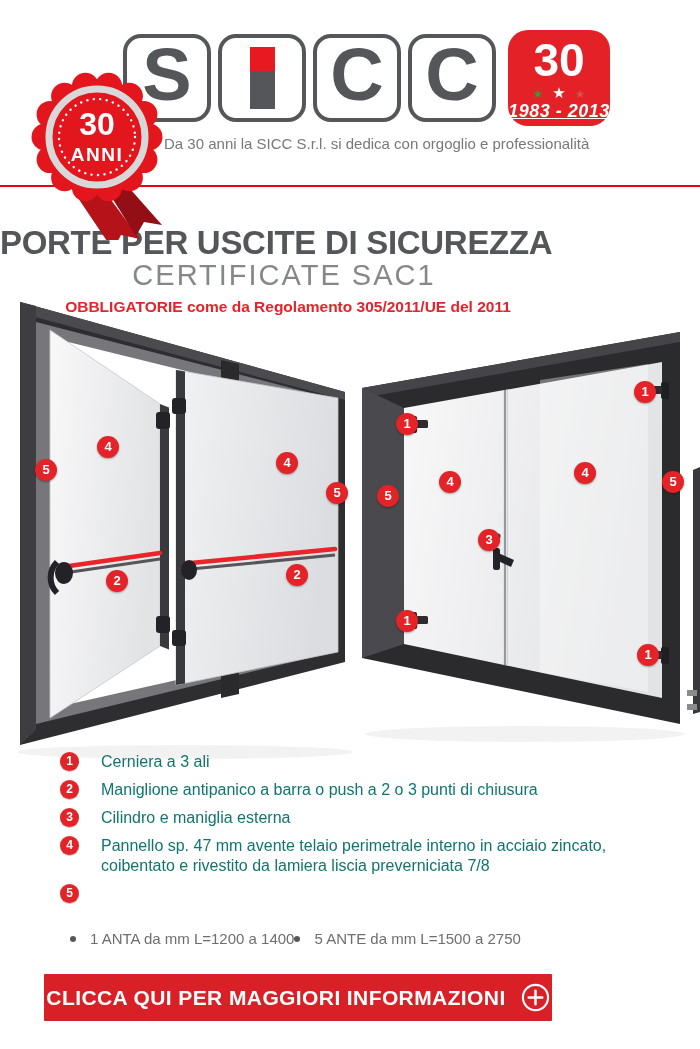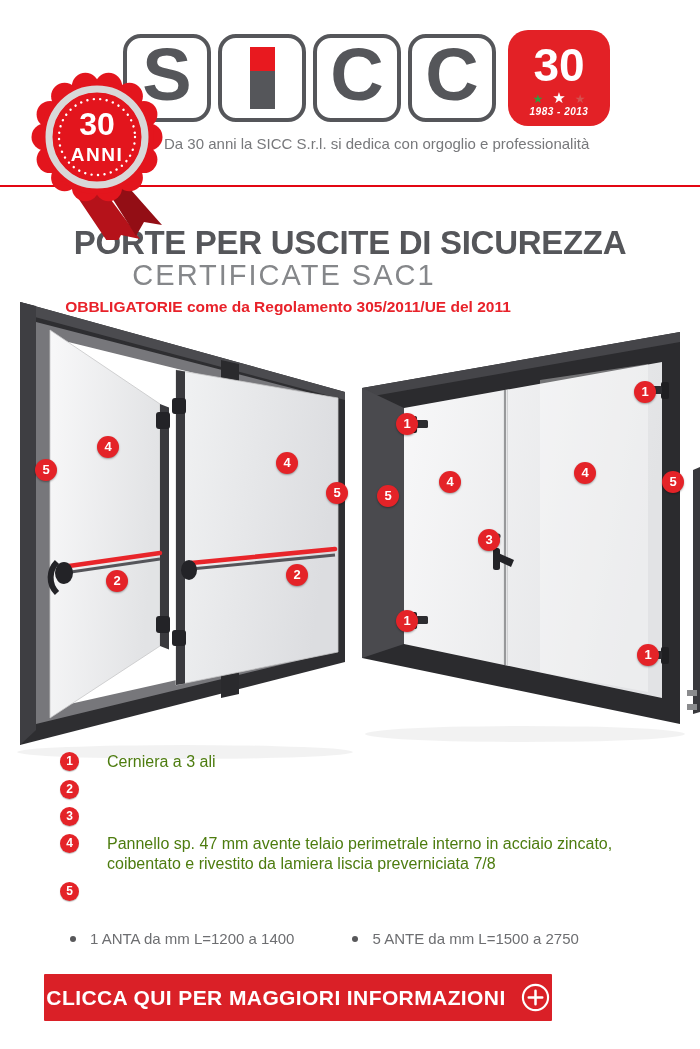--- a/index.html
+++ b/index.html
@@ -14,54 +14,54 @@
   .tile .glyph { font-size:74px; font-weight:bold; color:#55565a; line-height:1; transform:translateY(-3px); }
   .i-bar { width:25px; height:62px; display:flex; flex-direction:column; }
   .i-bar .i-top { flex:0 0 24px; background:#e8191f; }
   .i-bar .i-bottom { flex:1; background:#55565a; }
   .badge-tile { width:102px; height:96px; margin-left:5px; background:#e32126; border-radius:20px;
                 display:flex; flex-direction:column; align-items:center; justify-content:center; color:#fff; }
   .badge-num { font-size:46px; font-weight:bold; line-height:1; margin-top:2px; }
   .badge-stars { display:flex; align-items:flex-end; gap:9px; margin:1px 0 1px 0; height:16px; }
   .badge-stars .star { font-size:12px; line-height:1; }
   .badge-stars .star-mid { font-size:15px; }
-  .badge-years { font-size:10px; font-weight:bold; font-style:italic; letter-spacing:0.5px; }
+  .badge-years { font-size:18px; font-weight:bold; font-style:italic; letter-spacing:0.5px;text-decoration:underline; }
 
   .tagline { position:absolute; left:164px; top:133px; width:445px; font-size:15px; line-height:21px; color:#77787b; }
   .tagline span { display:block; }
 
   .divider { position:absolute; left:0; top:185px; width:700px; height:2px; background:#e30613; z-index:1; }
 
   .rosette { position:absolute; left:12px; top:55px; z-index:2; }
   .rosette text { font-family:"Liberation Sans", sans-serif; }
 
   
-  .title    { position:absolute; left:0; top:224px; width:700px; text-align:center;
+  .title    { position:absolute; left:0; top:224px; width:700px; 
               font-size:33px; font-weight:bold; letter-spacing:-0.3px; color:#55565a; }
   .subtitle { position:absolute; left:0; top:259px; width:568px; text-align:center;
               font-size:29px; font-weight:400; letter-spacing:2px; color:#85878a; }
   .note     { position:absolute; left:0; top:298px; width:576px; text-align:center;
               font-size:15.5px; font-weight:bold; color:#e8222a; }
 
   
   .diagram { position:absolute; left:0; top:300px; width:700px; height:465px; }
   .callout { position:absolute; width:22px; height:22px; border-radius:50%; background:#e42328;
              color:#fff; font-size:13px; font-weight:bold; text-align:center; line-height:22px;
              transform:translate(-50%,-50%); box-shadow:0 1px 2px rgba(0,0,0,0.35); z-index:3; }
 
   
   .legend { position:absolute; left:60px; top:752px; width:600px; }
   .legend-row { display:flex; align-items:flex-start; margin-bottom:8px; }
   .legend-num { flex:0 0 19px; width:19px; height:19px; border-radius:50%; background:#e42328; color:#fff;
                 font-size:12px; font-weight:bold; text-align:center; line-height:19px; margin-top:0px;
                 box-shadow:0 1px 1px rgba(0,0,0,0.25); }
-  .legend-text { margin-left:28px; max-width:558px; font-size:16px; line-height:20px; color:#4d7c0f; }
-
-  
-  .specs { position:absolute; left:70px; top:930px; display:flex; gap:58px; }
+  .legend-text { margin-left:22px; max-width:558px; font-size:16px; line-height:20px; color:#0f766e; }
+
+  
+  .specs { position:absolute; left:70px; top:930px; display:flex; }
   .spec-item { display:flex; align-items:center; }
   .spec-dot { width:6px; height:6px; border-radius:50%; background:#58585a; margin-right:14px; }
   .spec-text { font-size:15px; color:#6d6e71; }
 
   
   .cta { position:absolute; left:44px; top:974px; width:508px; height:47px; background:#da2027; border:none;
          display:flex; align-items:center; justify-content:center; gap:15px; cursor:pointer; border-radius:1px; }
   .cta-label { color:#fff; font-size:21px; font-weight:bold; letter-spacing:0.4px; font-family:"Liberation Sans", sans-serif; }
   .plus-icon { flex:0 0 29px; }
 </style>
@@ -233,23 +233,25 @@
       <div class="callout" style="left: 648px; top: 655px;">1</div>
     </div>
 
   <div class="legend" id="legend">
       <div class="legend-row">
         <div class="legend-num">1</div>
         <div class="legend-text">Cerniera a 3 ali</div>
       </div>
       <div class="legend-row">
         <div class="legend-num">2</div>
+        <div class="legend-text">Maniglione antipanico a barra o push a 2 o 3 punti di chiusura</div>
       </div>
       <div class="legend-row">
         <div class="legend-num">3</div>
+        <div class="legend-text">Cilindro e maniglia esterna</div>
       </div>
       <div class="legend-row">
         <div class="legend-num">4</div>
         <div class="legend-text">Pannello sp. 47 mm avente telaio perimetrale interno in acciaio zincato, coibentato e rivestito da lamiera liscia preverniciata 7/8</div>
       </div>
       <div class="legend-row">
         <div class="legend-num">5</div>
       </div>
     </div>
 

